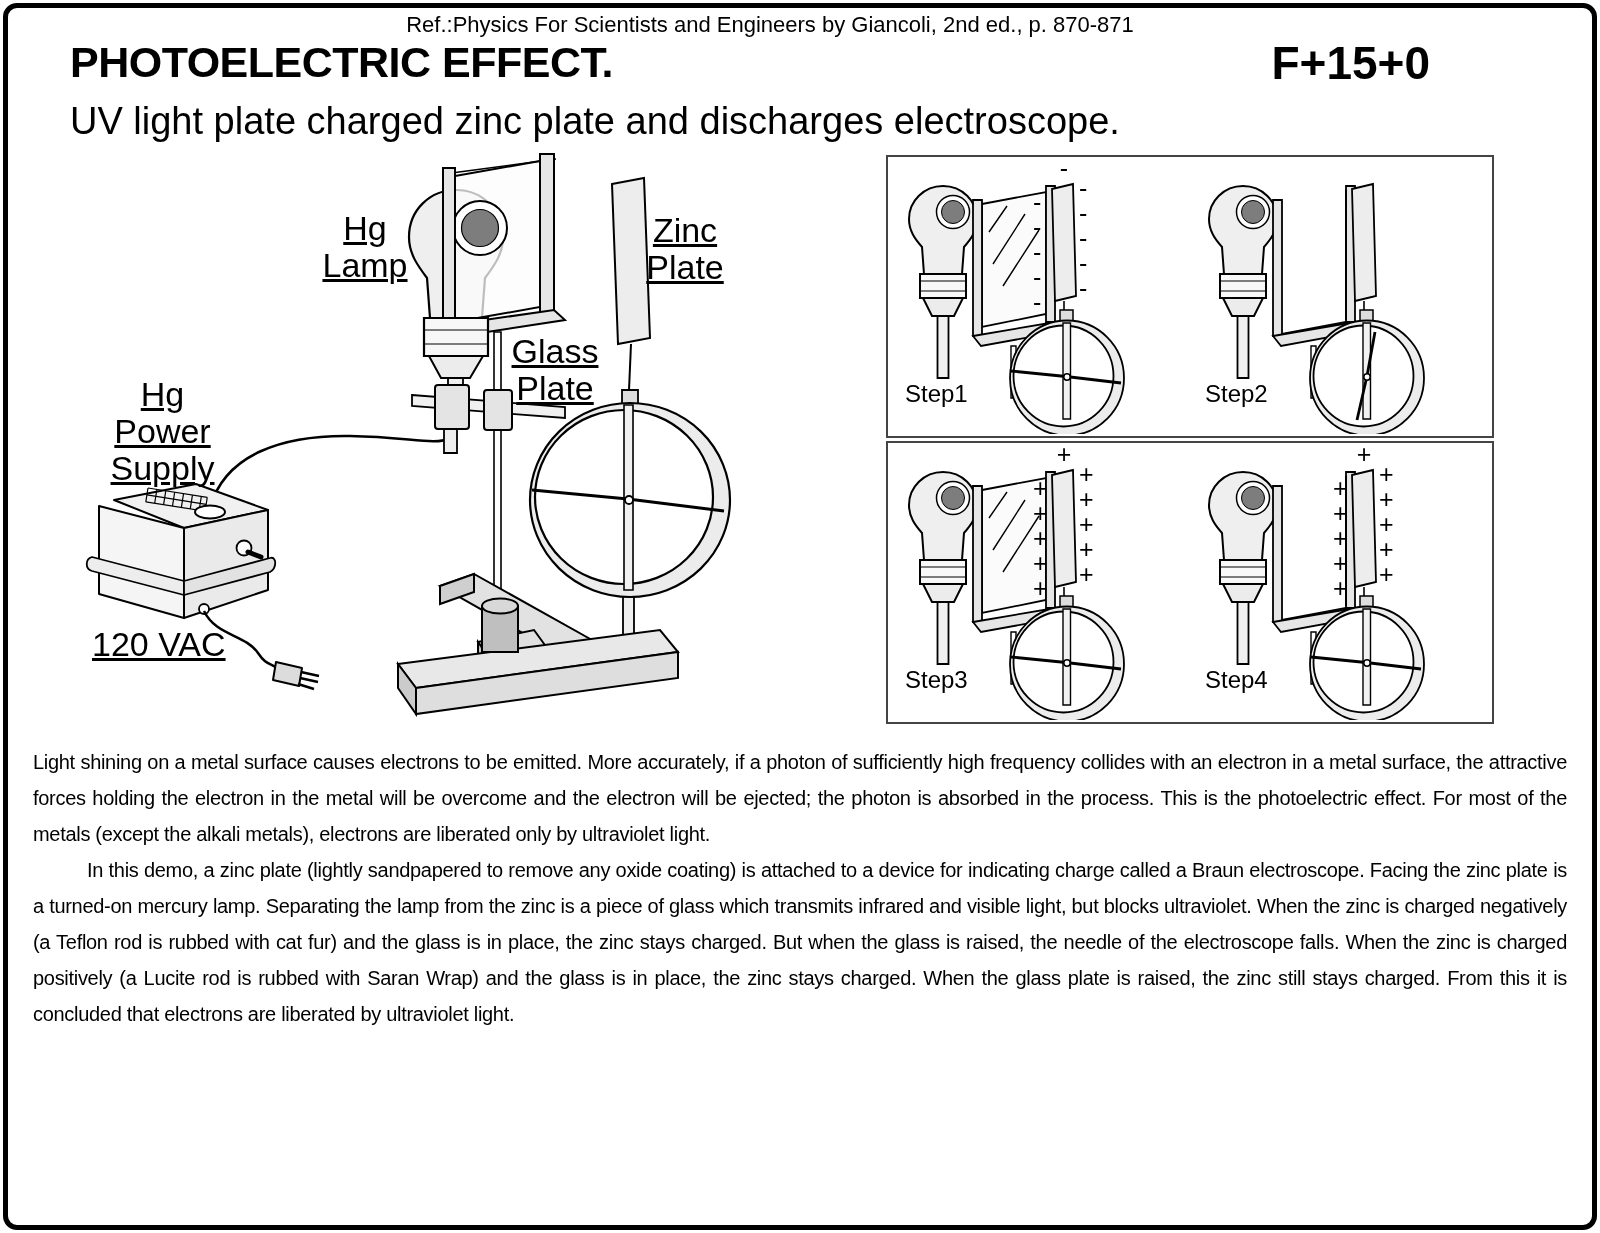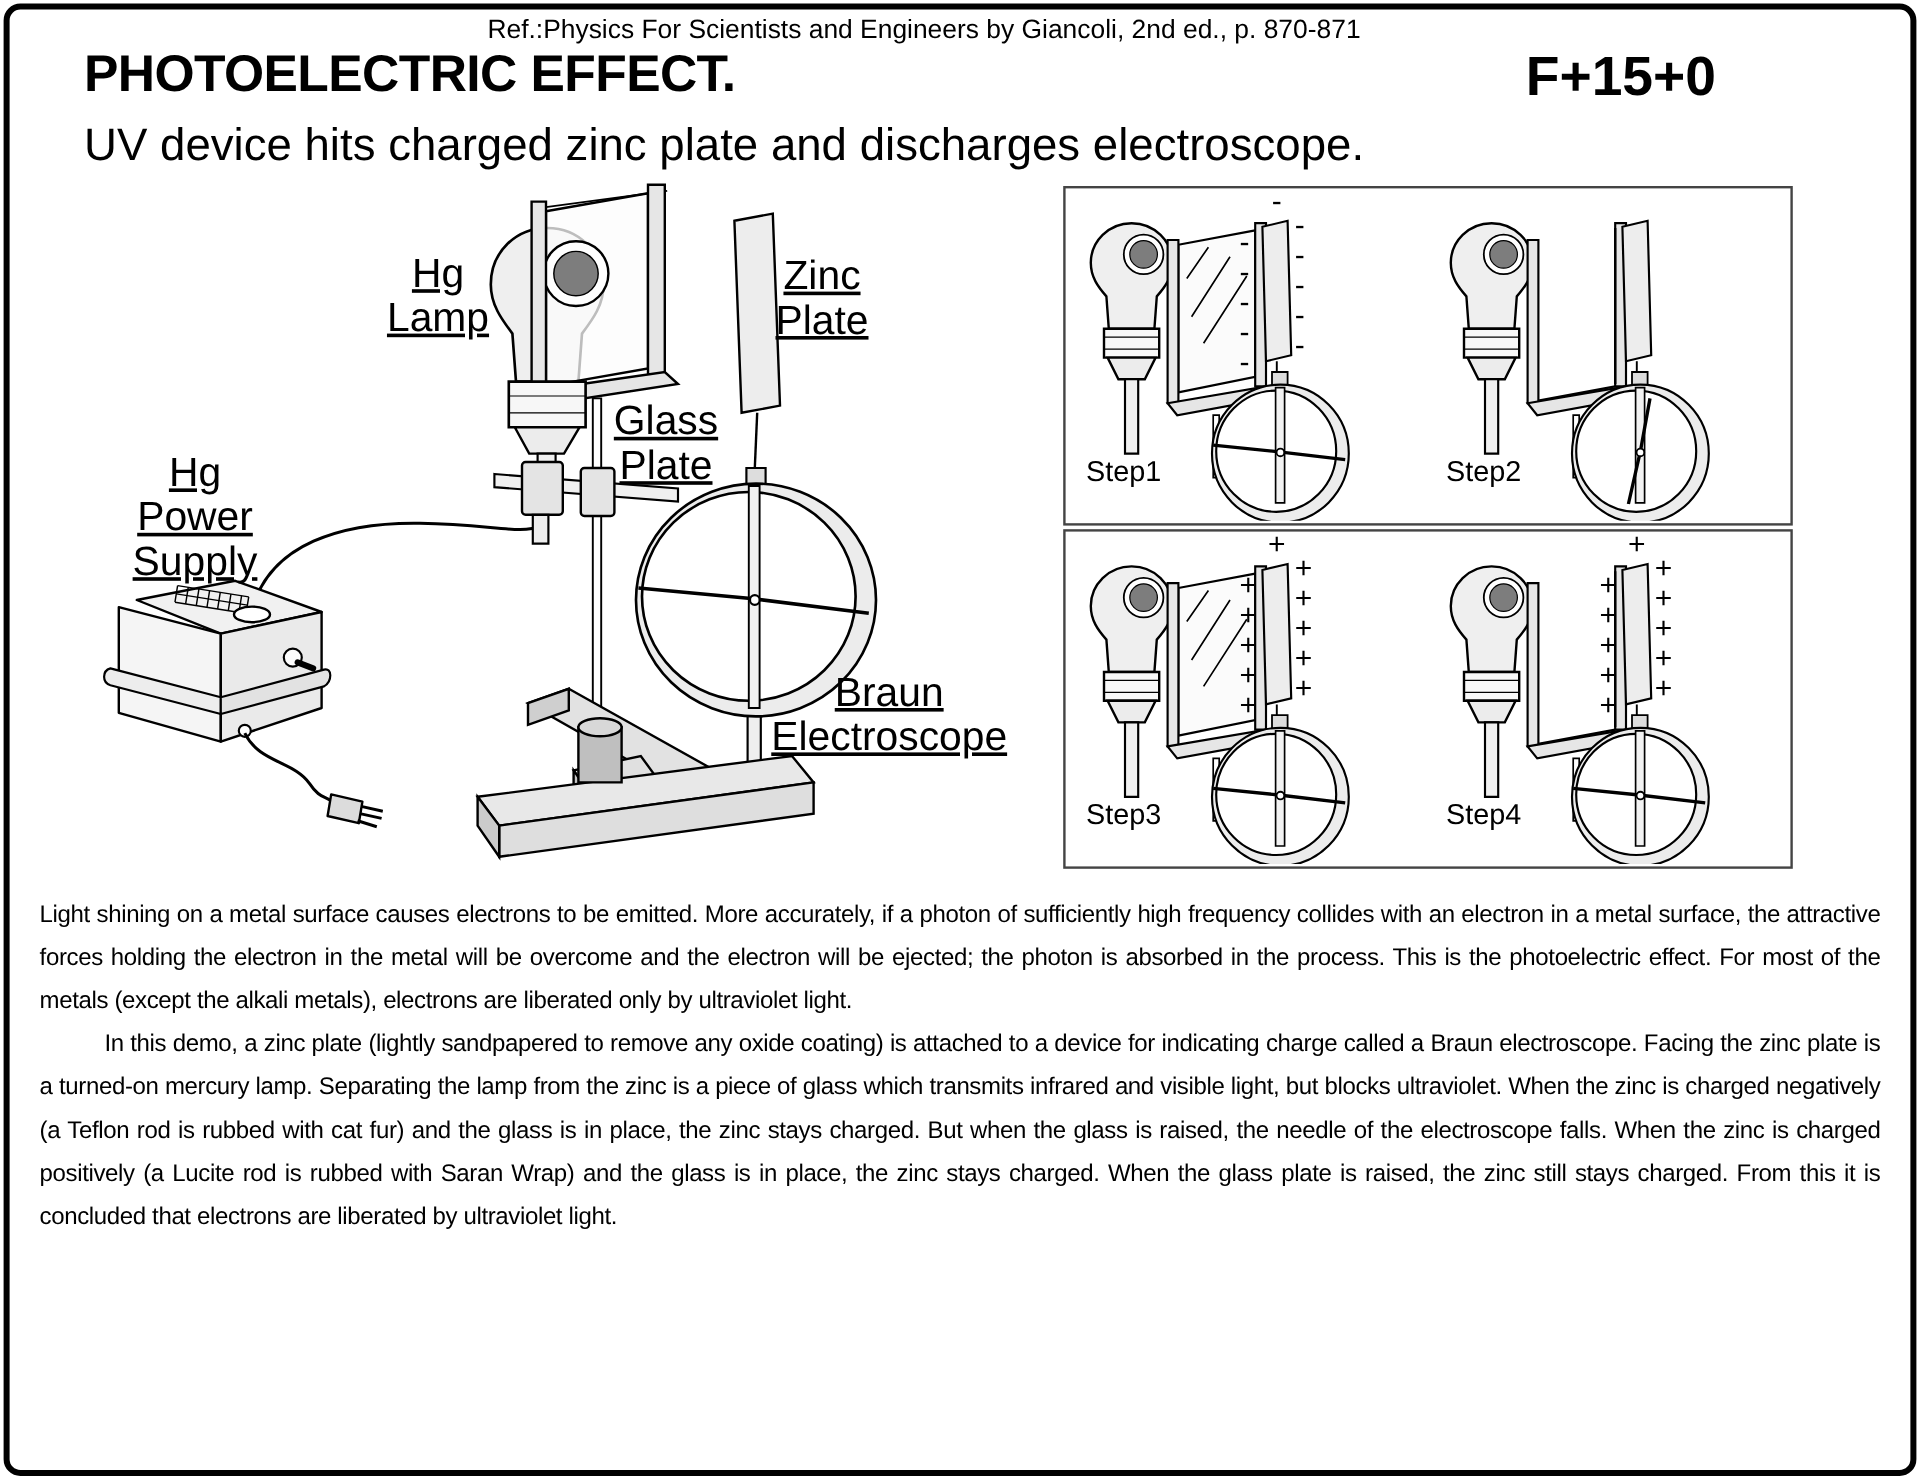--- a/index.html
+++ b/index.html
@@ -89,21 +89,21 @@
       <circle cx="60" cy="67" r="3.2" fill="#fff" stroke-width="1.5"></circle>
     </g>
   </defs>
 </svg>
 
 <div class="page-border"></div>
 
 <div class="ref">Ref.:Physics For Scientists and Engineers by Giancoli, 2nd ed., p. 870-871</div>
 <div class="title">PHOTOELECTRIC EFFECT.</div>
 <div class="code">F+15+0</div>
-<div class="subtitle">UV device hits charged zinc plate and discharges electroscope.</div>
+<div class="subtitle">UV light plate charged zinc plate and discharges electroscope.</div>
 
 <div class="main-diagram">
   <svg viewBox="0 0 850 600" width="850" height="600">
 
     <path d="M190,360 C205,305 265,287 330,288 C392,289 412,298 432,290" fill="none" stroke="#000" stroke-width="2.5"></path>
 
     <rect x="474" y="184" width="7" height="276" fill="#fff" stroke="#000" stroke-width="1.6"></rect>
 
     <rect x="603" y="440" width="11" height="65" fill="#efefef" stroke="#000" stroke-width="1.8"></rect>
 
@@ -187,22 +187,21 @@
   </svg>
   <div class="lbl lbl-hg-lamp">Hg
 Lamp</div>
   <div class="lbl lbl-glass">Glass
 Plate</div>
   <div class="lbl lbl-zinc">Zinc
 Plate</div>
   <div class="lbl lbl-supply">Hg
 Power
 Supply</div>
-  <div class="lbl lbl-braun">Braun
-Electroscope</div>
+  <div class="lbl lbl-vac">120 VAC</div>
 </div>
 
 <div class="steps-panel">
   <div class="steps-box top">
     <div class="step-cell left">
       <svg viewBox="0 0 302 276" width="302" height="276">
         <use href="#gLamp" x="4" y="22"></use>
         <use href="#gFrameGlass" x="84" y="26"></use>
         <use href="#gZinc" x="163" y="26"></use>
         <use href="#gEscCharged" x="118" y="152"></use>

